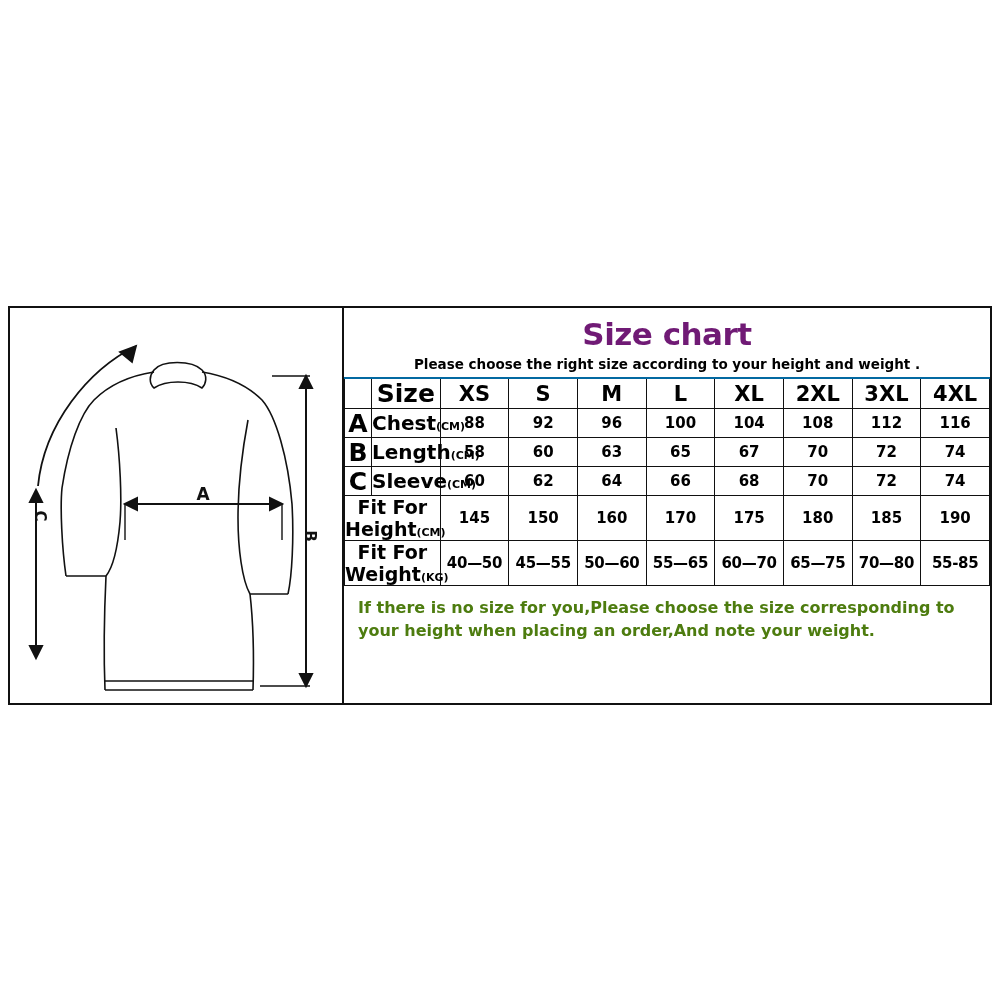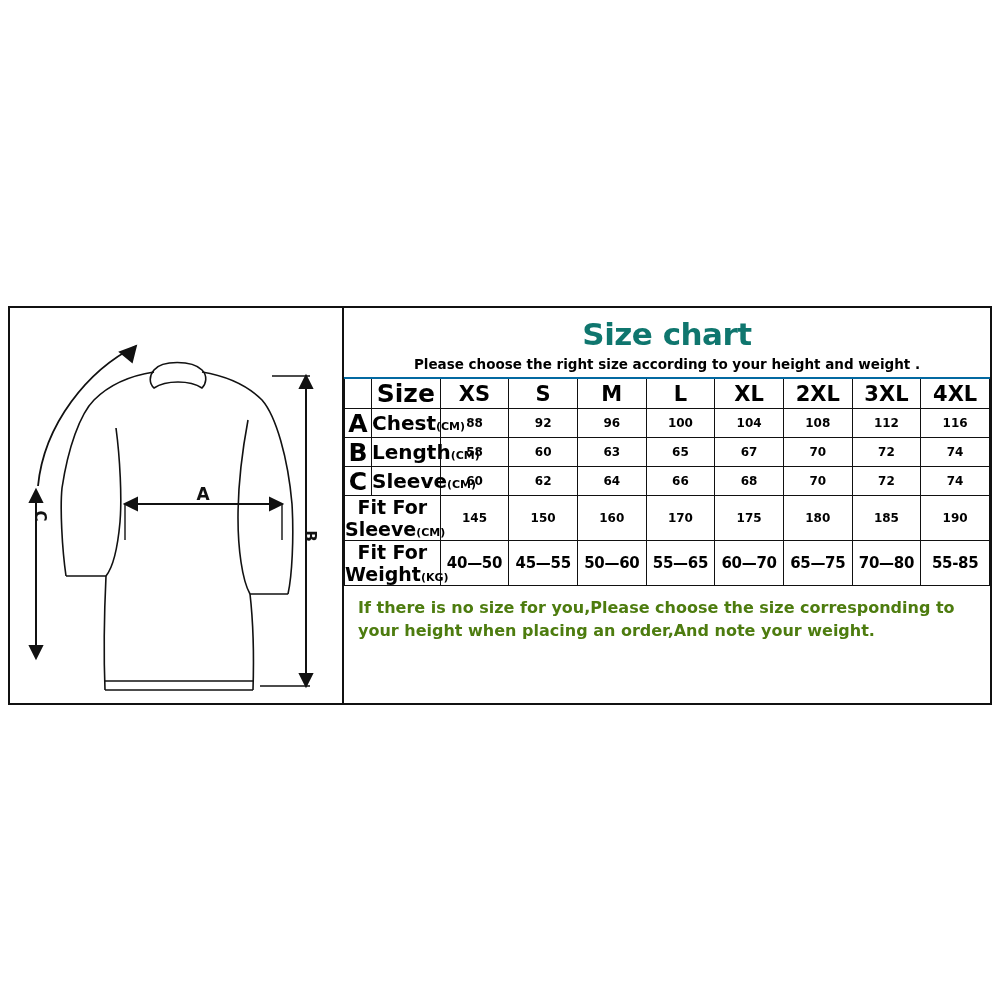--- a/index.html
+++ b/index.html
@@ -43,21 +43,21 @@
     box-sizing: border-box;
     display: flex;
     flex-direction: column;
   }
   .title {
     text-align: center;
     font-weight: bold;
     font-size: 31px;
     letter-spacing: -0.5px;
     padding: 8px 0 4px 0;
-    color: #0f766e;
+    color: #701a75;
     font-family: "DejaVu Sans", sans-serif;
   }
   .subtitle {
     text-align: center;
     font-weight: bold;
     font-size: 13.5px;
     padding-bottom: 5px;
     color: #000;
     border-bottom: 2px solid #0369a1;
     font-family: "DejaVu Sans", sans-serif;
@@ -89,21 +89,21 @@
   .rowname {
     font-size: 20px;
     text-align: center;
   }
   .rowname .unit {
     font-size: 11px;
     vertical-align: baseline;
   }
   .hdr-size { font-size: 25px; }
   .hdr-val { font-size: 21px; }
-  .cell { font-size: 12px; }
+  .cell { font-size: 15px; }
   .cell-range { font-size: 15px; letter-spacing: -0.3px; }
   .fitname { font-size: 19px; text-align: center; }
   .fitname .unit { font-size: 11px; }
 
   .note {
     text-align: left;
     font-weight: bold;
     font-size: 16px;
     line-height: 1.45;
     padding: 10px 14px 0 14px;
@@ -235,21 +235,21 @@
             <td class="cell">64</td>
             <td class="cell">66</td>
             <td class="cell">68</td>
             <td class="cell">70</td>
             <td class="cell">72</td>
             <td class="cell edge-r">74</td>
           </tr>
 
           <tr>
             <td class="fitname edge-l" colspan="2">
-              <span>Fit For Sleeve</span><span class="unit">(CM)</span>
+              <span>Fit For Height</span><span class="unit">(CM)</span>
             </td>
             <td class="cell">145</td>
             <td class="cell">150</td>
             <td class="cell">160</td>
             <td class="cell">170</td>
             <td class="cell">175</td>
             <td class="cell">180</td>
             <td class="cell">185</td>
             <td class="cell edge-r">190</td>
           </tr>

